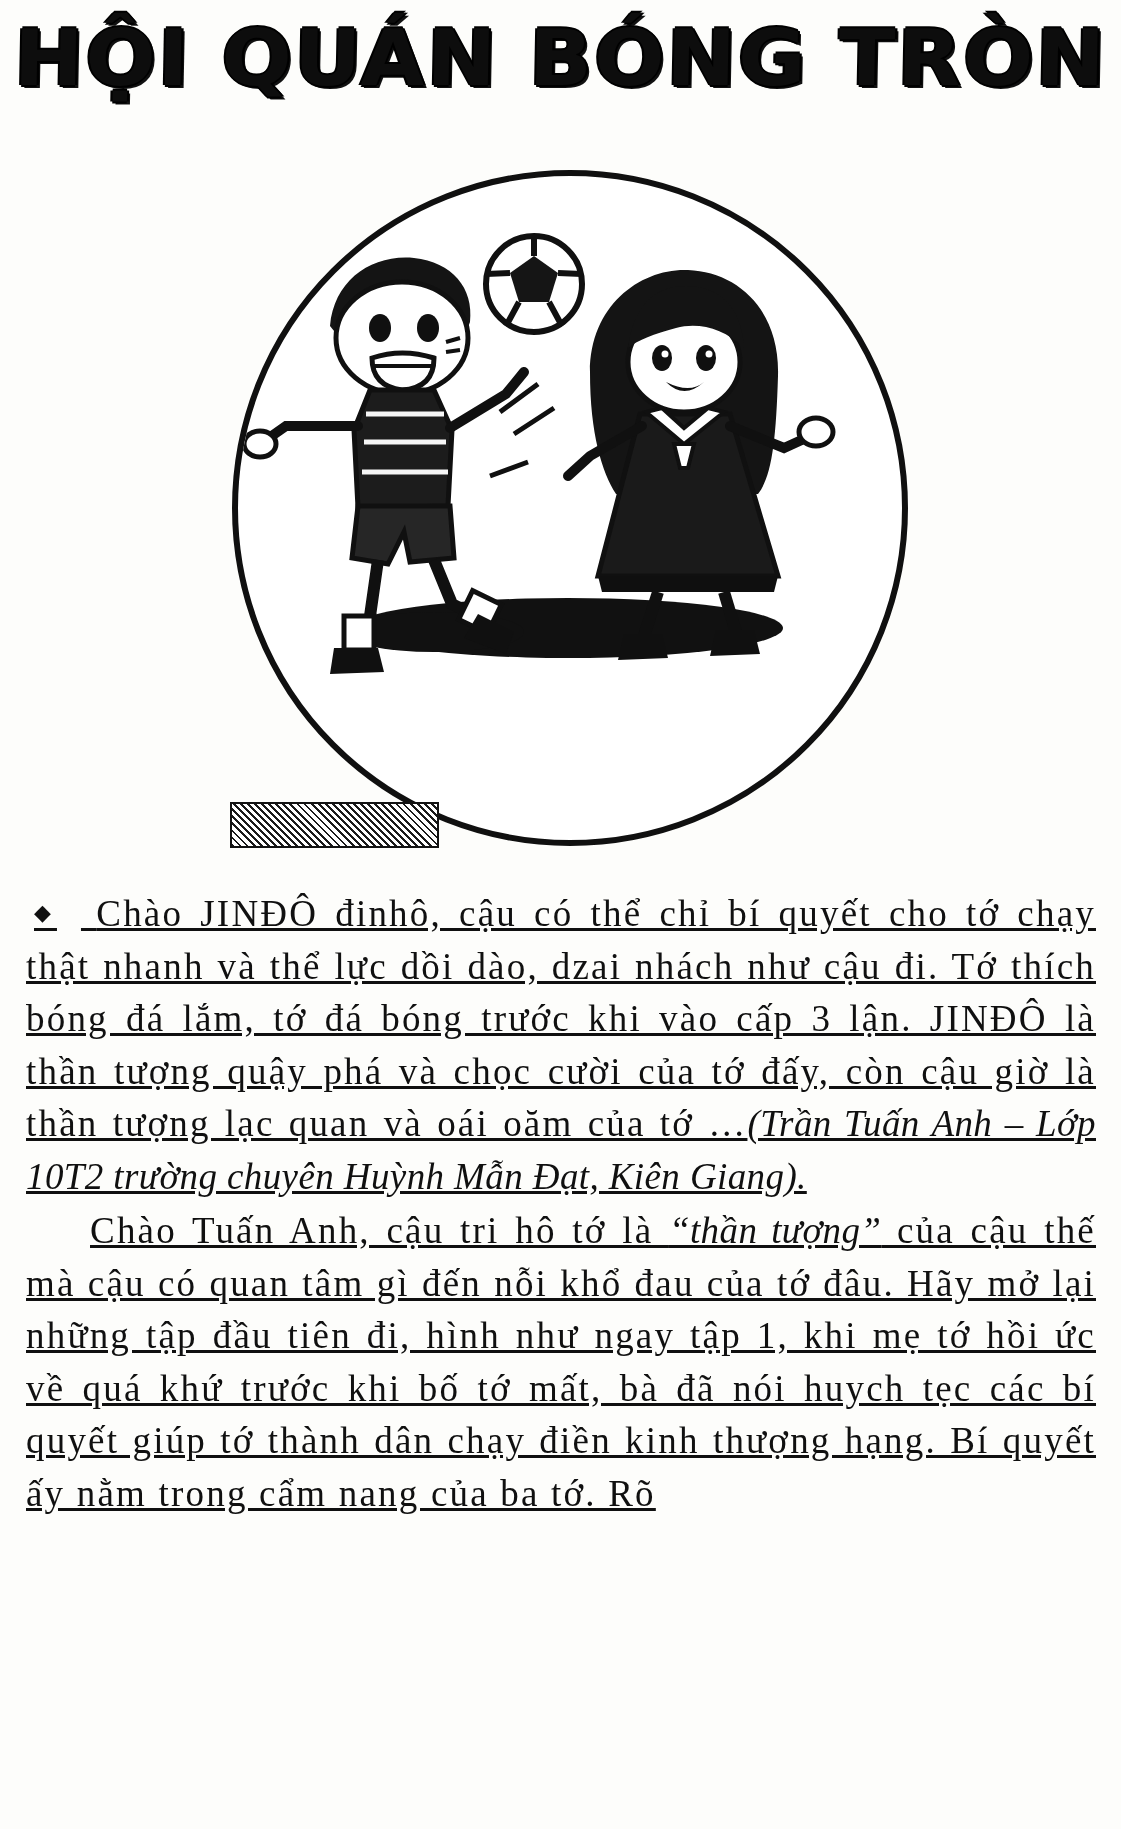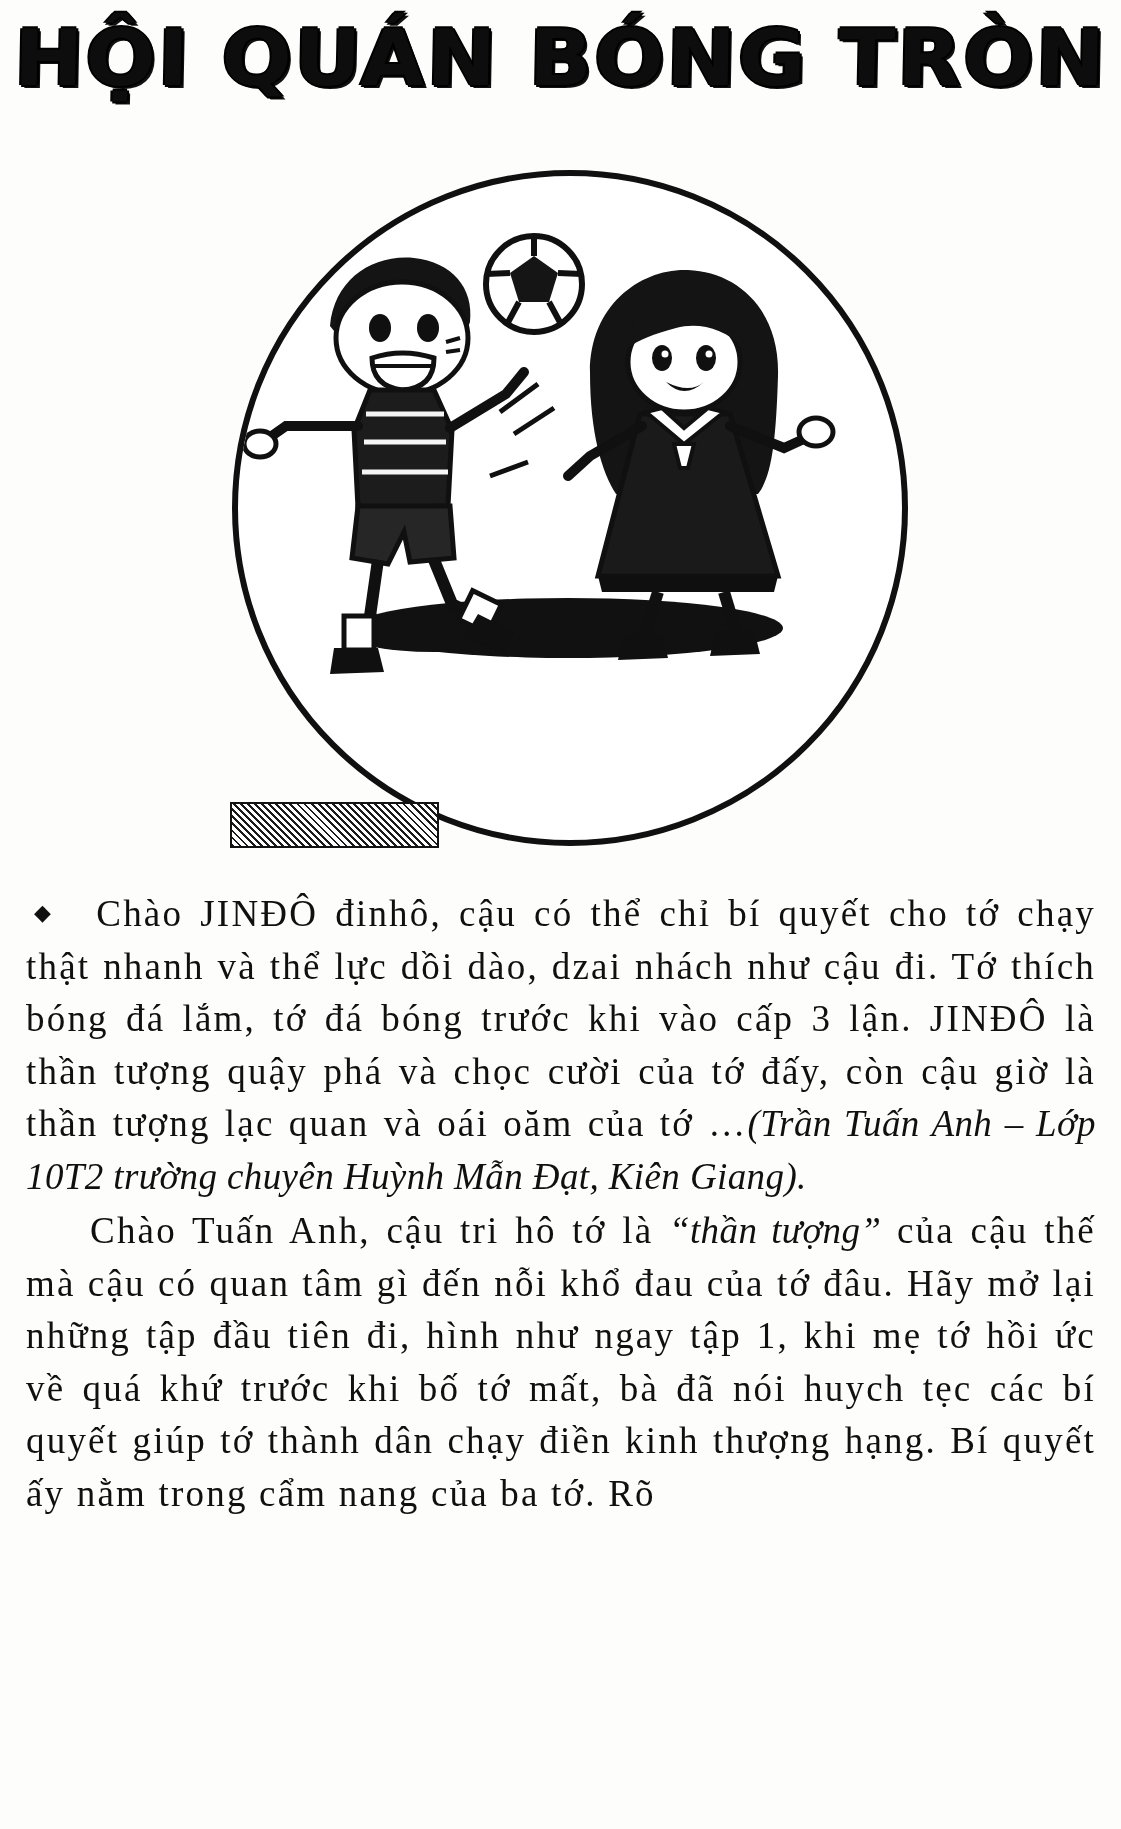--- a/index.html
+++ b/index.html
@@ -91,20 +91,21 @@
     font-size: 37px;
     line-height: 1.42;
     letter-spacing: 0.4px;
     text-align: justify;
     text-justify: inter-word;
     color: #101010;
   }
   .para {
     margin: 0 0 2px 0;
     text-align: justify;
+    text-decoration: underline;
   }
   .para.first::before {
     content: "◆";
     font-size: 22px;
     vertical-align: 6px;
     margin-right: 24px;
     margin-left: 8px;
   }
   .indent { display: inline-block; width: 64px; }
   .ital { font-style: italic; }

